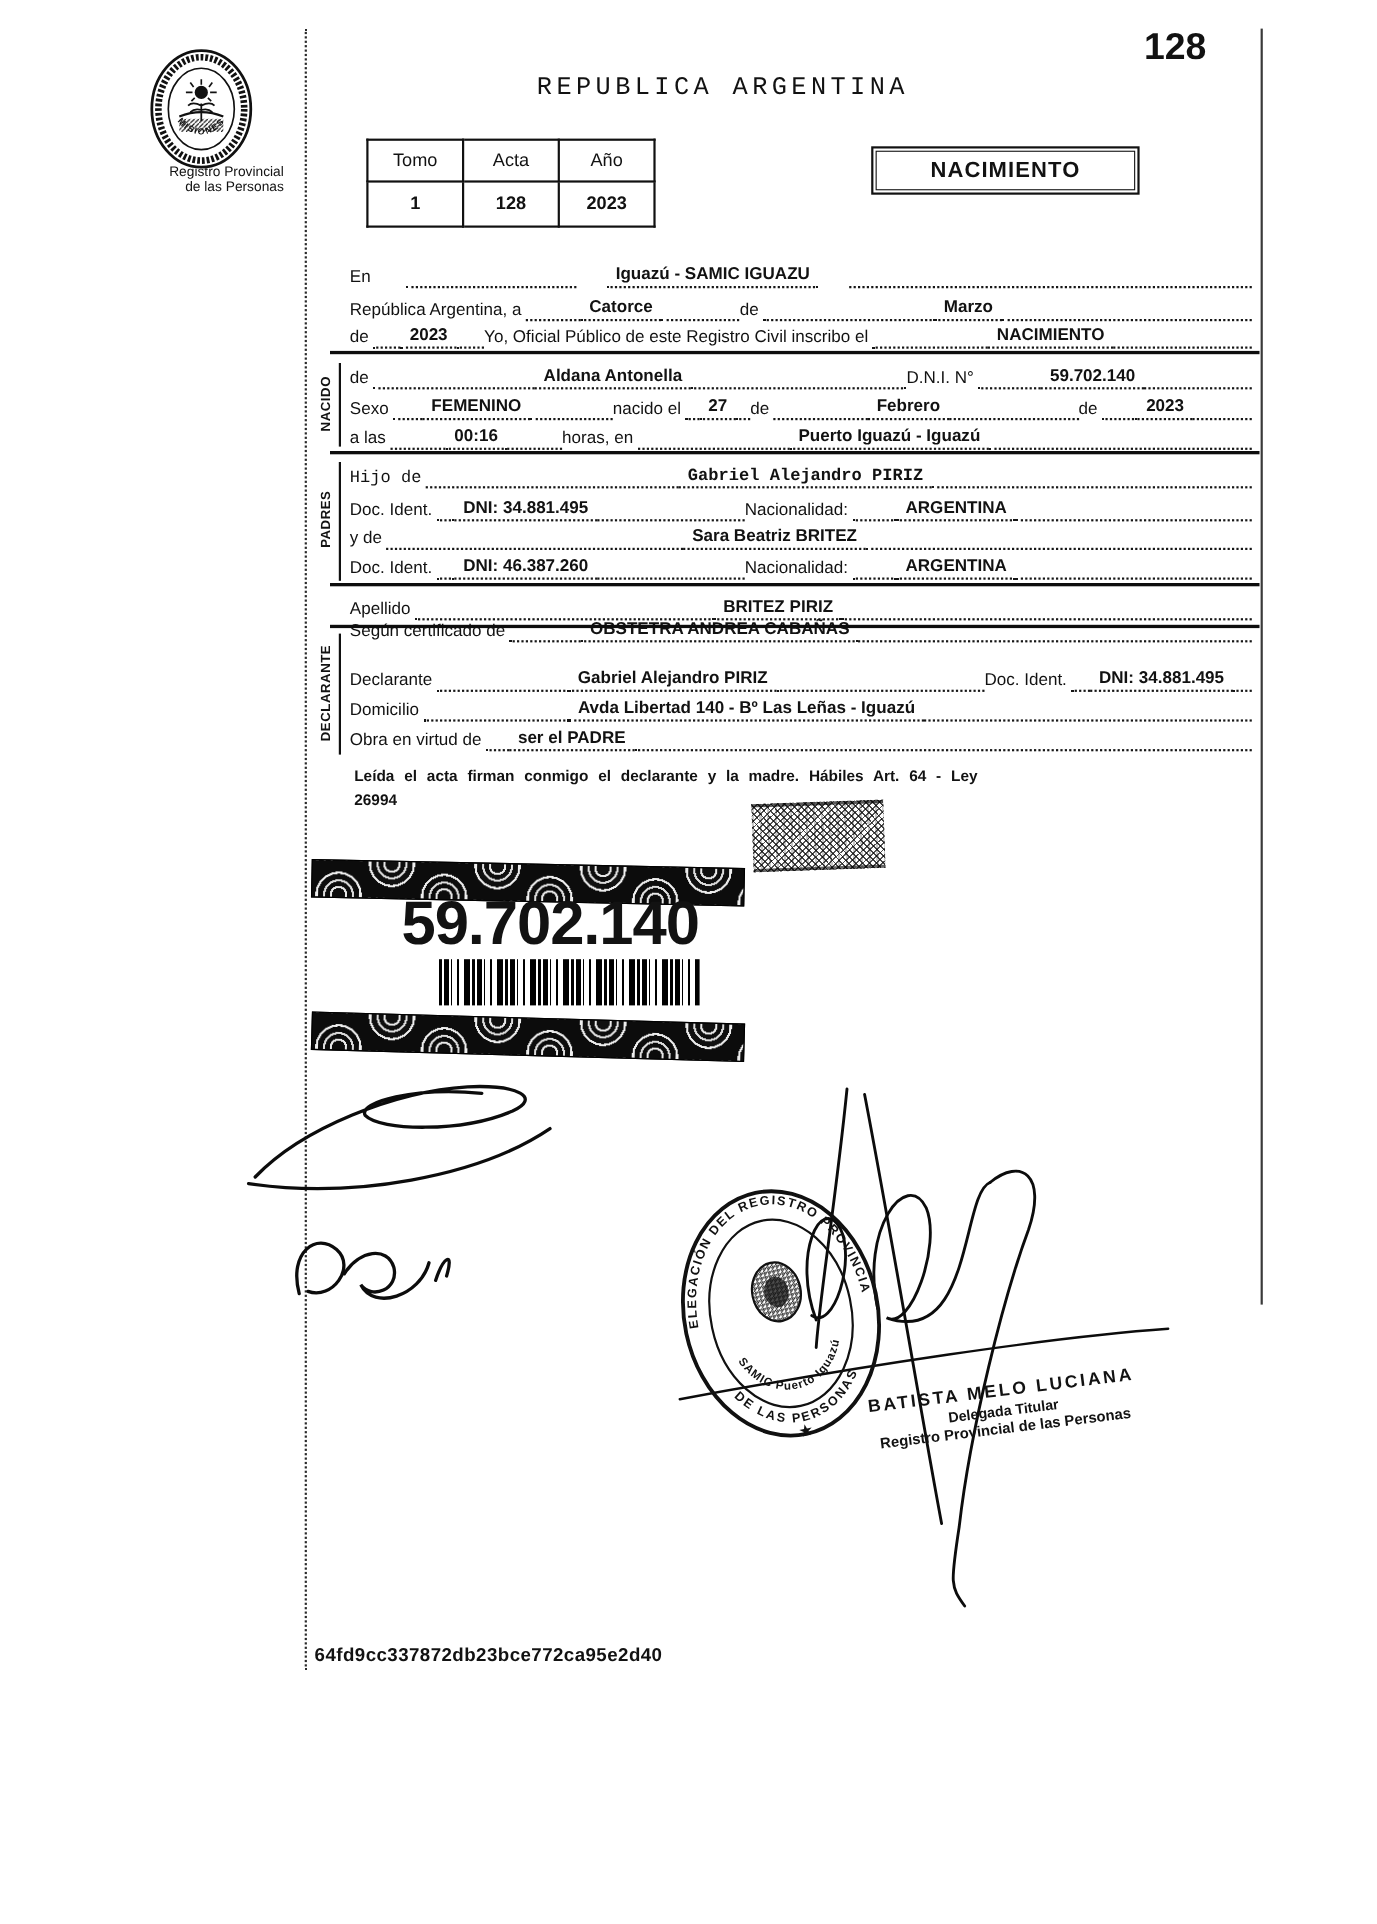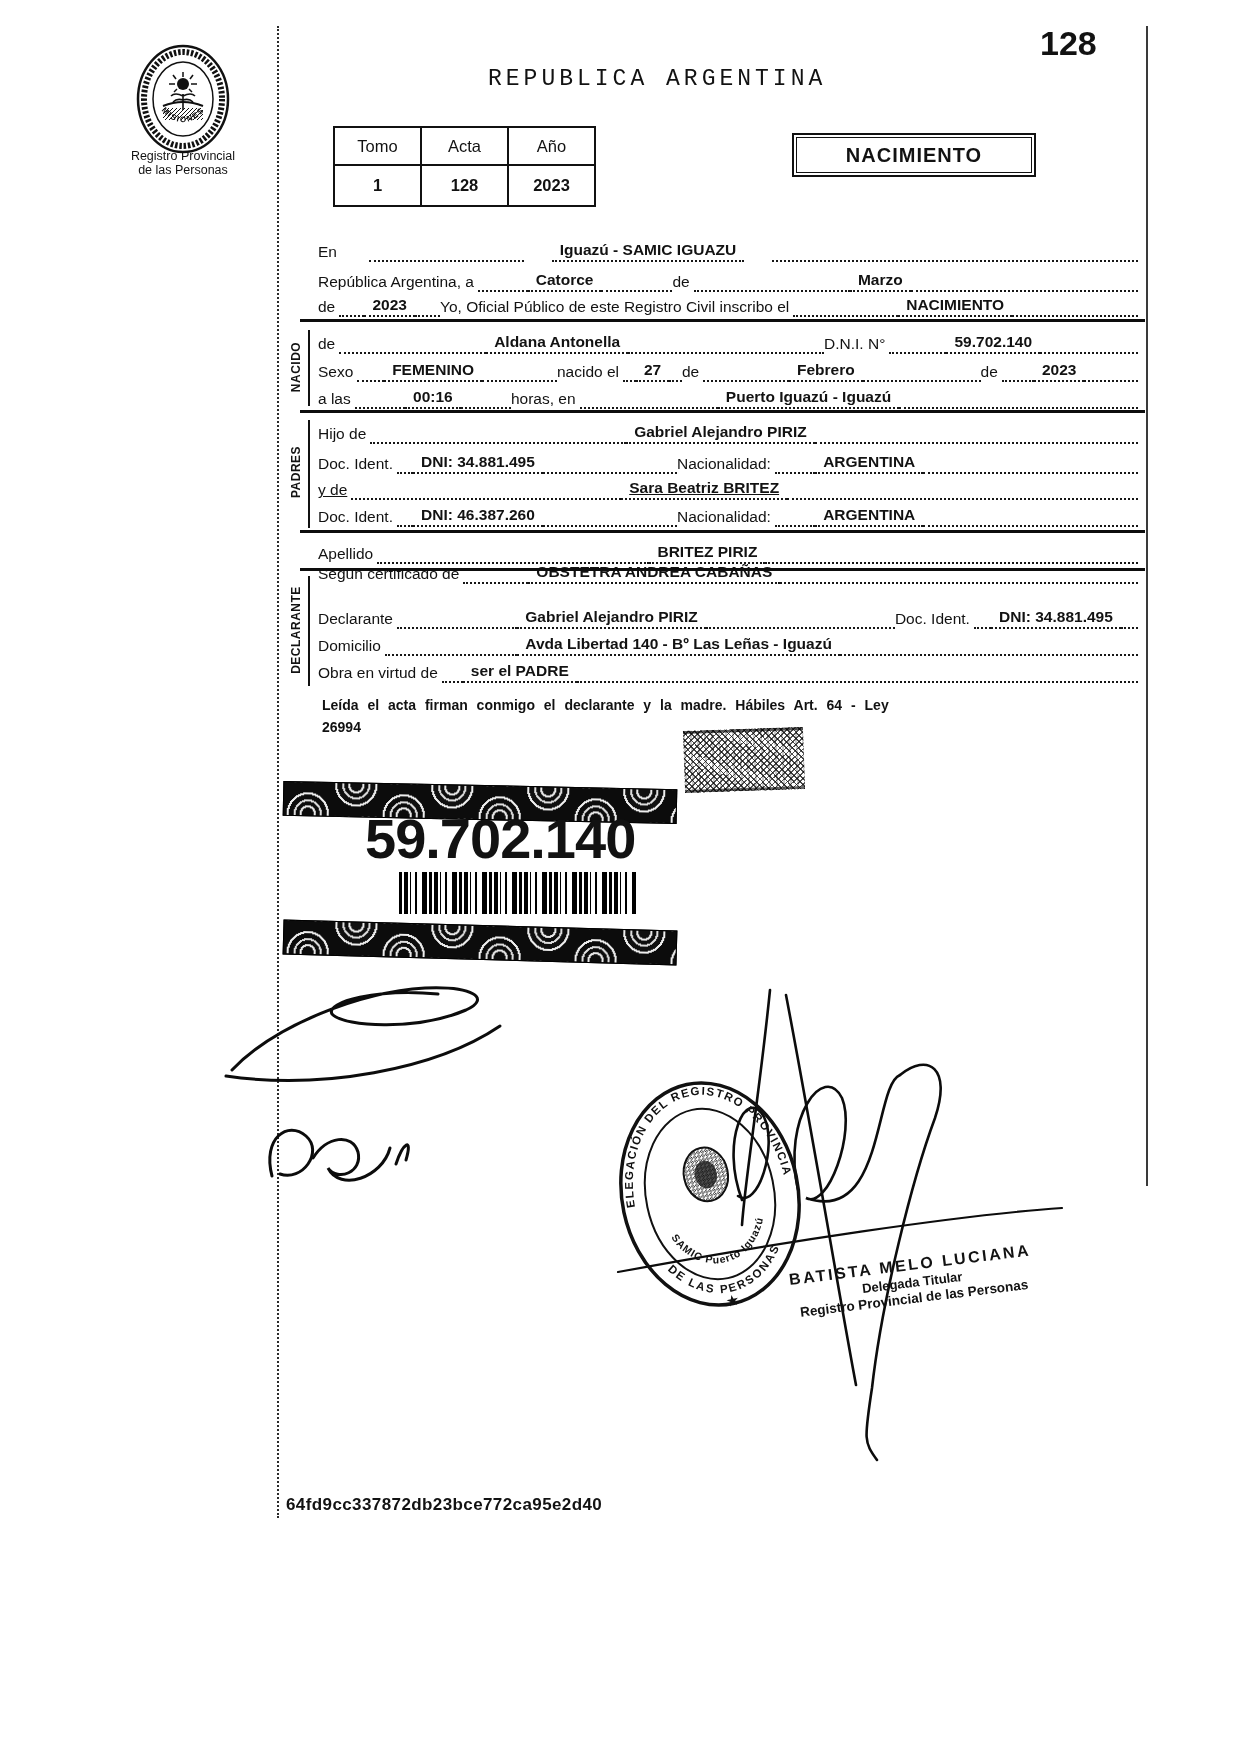--- a/index.html
+++ b/index.html
@@ -6,21 +6,21 @@
   #page{position:relative;width:1252px;height:1749px;background:#fff;overflow:hidden;
         font-family:"Liberation Sans",sans-serif;color:#121212;}
   
   .vrule-left{position:absolute;left:277px;top:26px;height:1492px;border-left:2px dotted #2a2a2a;}
   .vrule-right{position:absolute;left:1146px;top:26px;height:1160px;border-left:2px solid #3a3a3a;}
   
   .page-number{position:absolute;left:1040px;top:24px;font-size:34px;font-weight:bold;}
   .doc-title{position:absolute;left:488px;top:66px;font-family:"Liberation Mono",monospace;
              font-weight:normal;font-size:23px;letter-spacing:4px;white-space:nowrap;}
   .emblem{position:absolute;left:133px;top:44px;}
-  .emblem-caption{position:absolute;left:108px;top:149px;width:150px;text-align:center;
+  .emblem-caption{position:absolute;left:108px;top:149px;width:150px;text-align:right;
                   font-size:12.5px;line-height:14px;}
   .record-table{position:absolute;left:333px;top:126px;border-collapse:collapse;}
   .record-table td{border:2px solid #111;width:83px;height:34px;text-align:center;font-size:16.5px;}
   .record-table tr.vals td{font-weight:bold;height:37px;}
   .type-box{position:absolute;left:792px;top:133px;width:244px;height:44px;border:2px solid #111;
             box-sizing:border-box;padding:2px;}
   .type-box-inner{border:1px solid #111;width:100%;height:100%;box-sizing:border-box;
                   display:flex;align-items:center;justify-content:center;
                   font-weight:bold;font-size:20px;letter-spacing:1px;}
   
@@ -196,37 +196,37 @@
       <div class="fline" style="top: 385px; text-align: center;">
         <span class="flbl">a las</span>
         <span class="fdots" style="flex-grow: 0.4;"></span>
         <span class="fval">00:16</span>
         <span class="fdots" style="flex-grow: 0.4;"></span>
         <span class="flbl">horas, en</span>
         <span class="fdots" style="flex-grow: 1.1;"></span>
         <span class="fval">Puerto Iguazú - Iguazú</span>
         <span class="fdots" style="flex-grow: 1.9;"></span>
       </div>
-      <div class="fline" style="top: 420px;">
+      <div class="fline" style="top: 420px; font-family: Liberation Mono, monospace;">
         <span class="flbl">Hijo de</span>
         <span class="fdots" style="flex-grow: 1.9;"></span>
         <span class="fval">Gabriel Alejandro PIRIZ</span>
         <span class="fdots" style="flex-grow: 2.4;"></span>
       </div>
       <div class="fline" style="top: 450px;">
         <span class="flbl">Doc. Ident.</span>
         <span class="fdots" style="flex-grow: 0.12;"></span>
         <span class="fval">DNI: 34.881.495</span>
         <span class="fdots" style="flex-grow: 1;"></span>
         <span class="flbl">Nacionalidad:</span>
         <span class="fdots" style="flex-grow: 0.3;"></span>
         <span class="fval">ARGENTINA</span>
         <span class="fdots" style="flex-grow: 1.6;"></span>
       </div>
-      <div class="fline" style="top: 476px; text-decoration: underline;">
+      <div class="fline" style="top: 476px;">
         <span class="flbl">y de</span>
         <span class="fdots" style="flex-grow: 2;"></span>
         <span class="fval">Sara Beatriz BRITEZ</span>
         <span class="fdots" style="flex-grow: 2.6;"></span>
       </div>
       <div class="fline" style="top: 503px;">
         <span class="flbl">Doc. Ident.</span>
         <span class="fdots" style="flex-grow: 0.12;"></span>
         <span class="fval">DNI: 46.387.260</span>
         <span class="fdots" style="flex-grow: 1;"></span>

